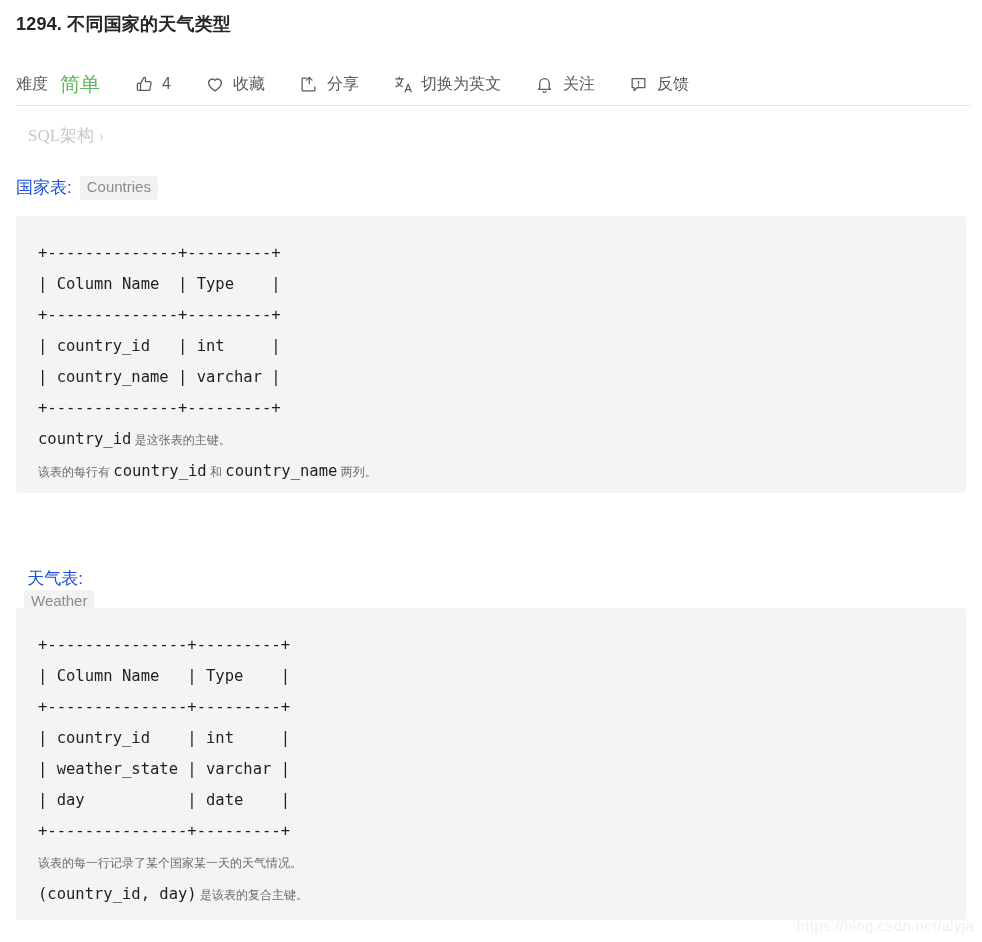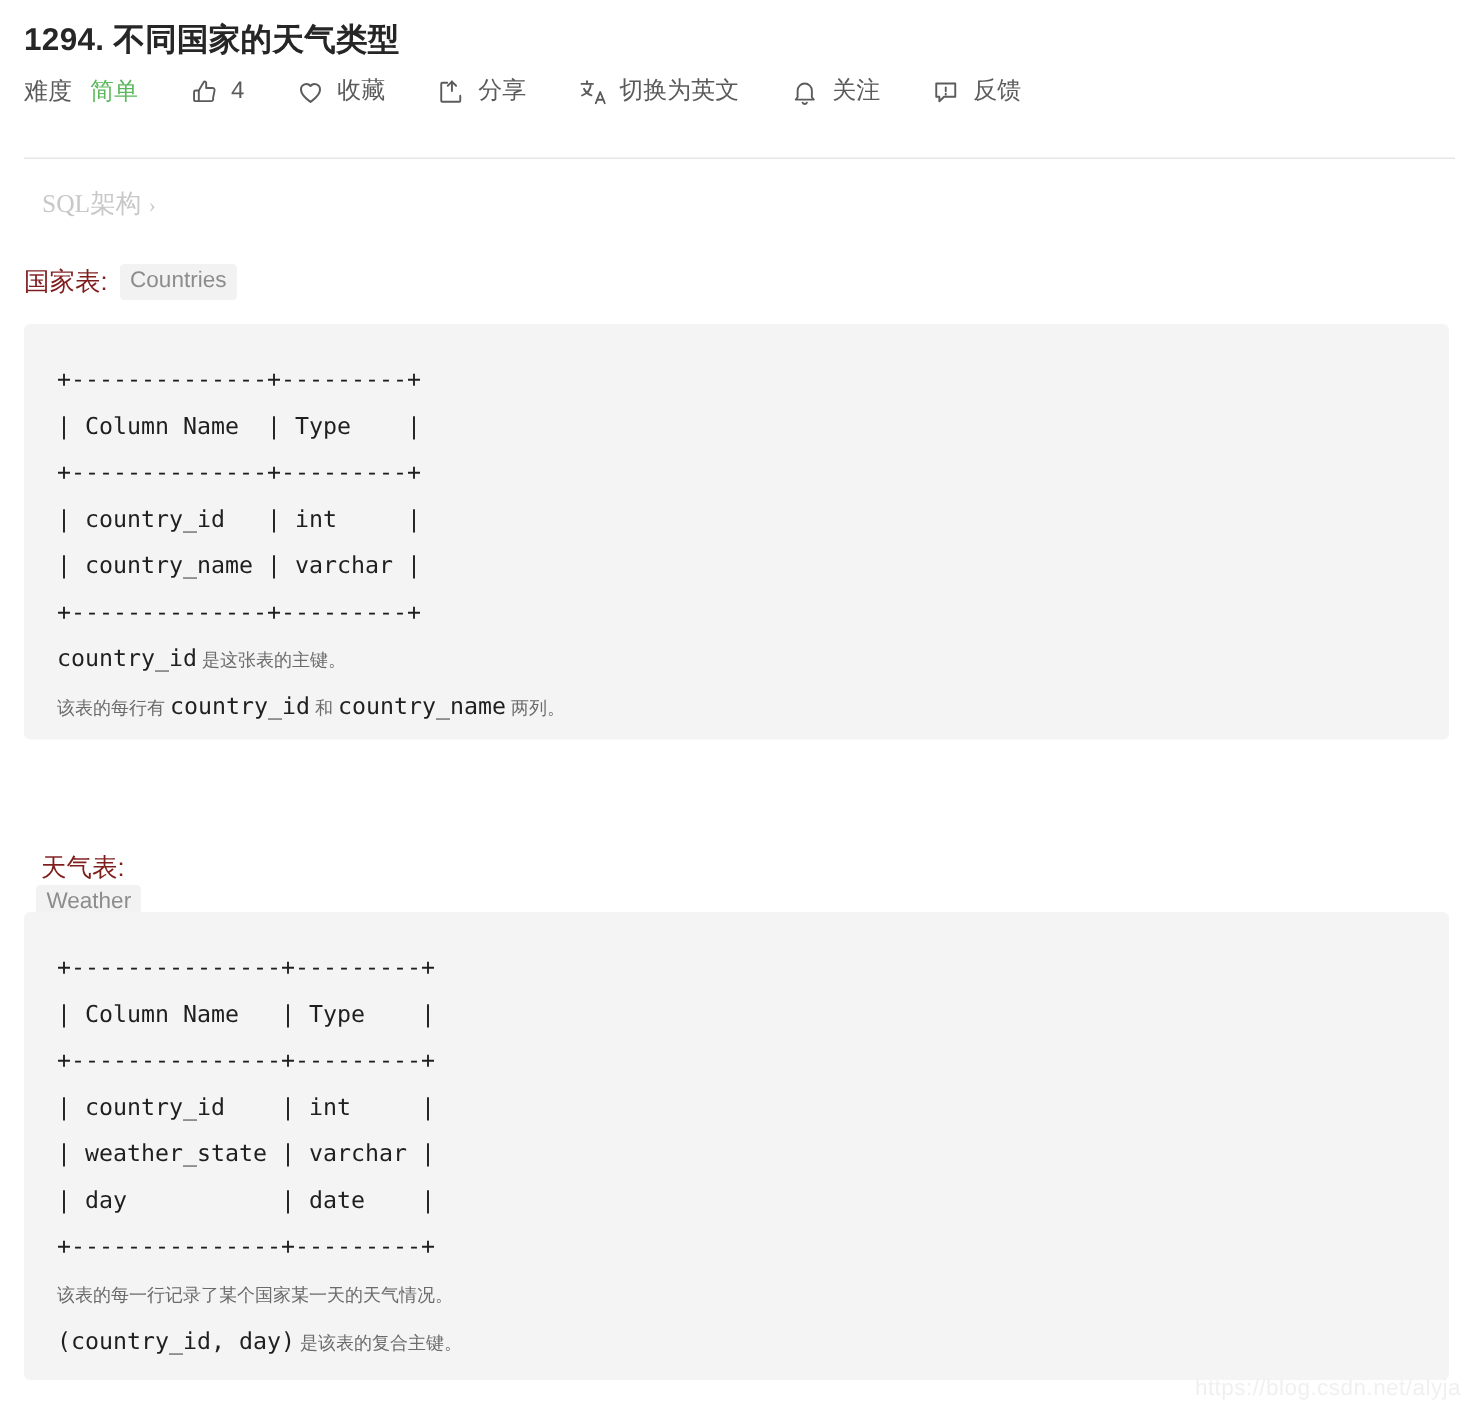--- a/index.html
+++ b/index.html
@@ -21,32 +21,32 @@
     width: 982px;
     height: 942px;
     box-sizing: border-box;
   }
 
   
   .title {
     position: absolute;
     left: 16px;
     top: 12px;
-    font-size: 21px;
+    font-size: 18px;
     font-weight: bold;
     color: #262626;
     letter-spacing: 0.2px;
     white-space: nowrap;
   }
 
   
   .toolbar {
     position: absolute;
     left: 16px;
-    top: 47px;
+    top: 70px;
     display: flex;
     align-items: center;
     height: 28px;
     white-space: nowrap;
     text-align: center;
   }
   .tb-item {
     display: flex;
     align-items: center;
     height: 28px;
@@ -55,21 +55,21 @@
     margin-right: 34px;
   }
   .tb-item:last-child { margin-right: 0; }
   .tb-label { line-height: 1; }
   .tb-difficulty-label {
     color: #5b5b5b;
     font-size: 16px;
     margin-right: 12px;
   }
   .tb-difficulty-value {
-    font-size: 16px;
+    font-size: 20px;
     font-weight: 500;
   }
   .tb-icon {
     display: inline-flex;
     align-items: center;
     justify-content: center;
     width: 20px;
     height: 20px;
     margin-right: 8px;
     color: #5b5b5b;
@@ -109,21 +109,21 @@
   
   .table-heading {
     position: absolute;
     left: 16px;
     font-size: 17px;
     color: #262626;
     white-space: nowrap;
     display: flex;
     align-items: center;
   }
-  .table-heading .th-text { color: #7f1d1d; }
+  .table-heading .th-text { color: #1d4ed8; }
   .table-heading .th-code {
     display: inline-block;
     margin-left: 8px;
     background: #f2f2f2;
     color: #8c8c8c;
     font-family: Liberation Sans, sans-serif;
     font-size: 15px;
     padding: 3px 7px 4px 7px;
     border-radius: 3px;
     line-height: 1.1;

